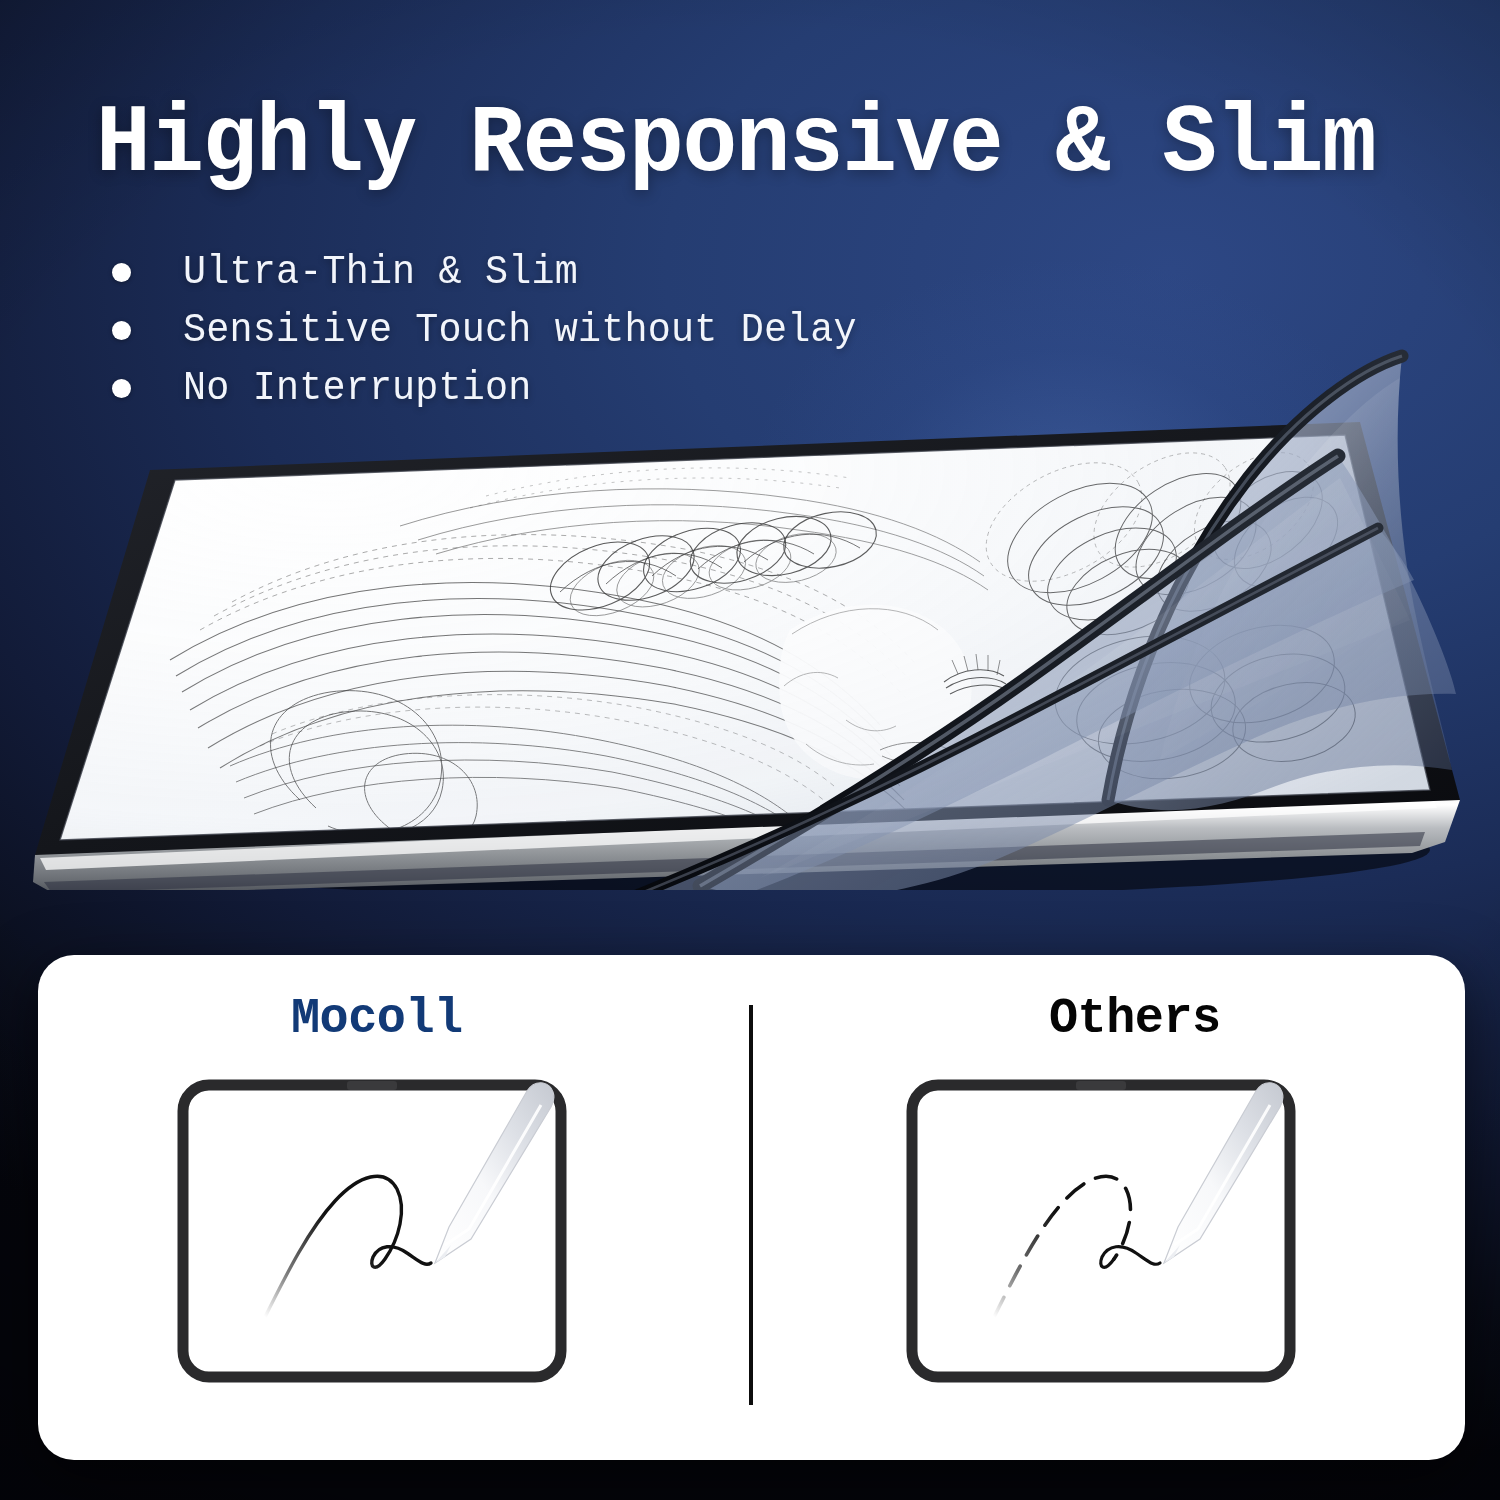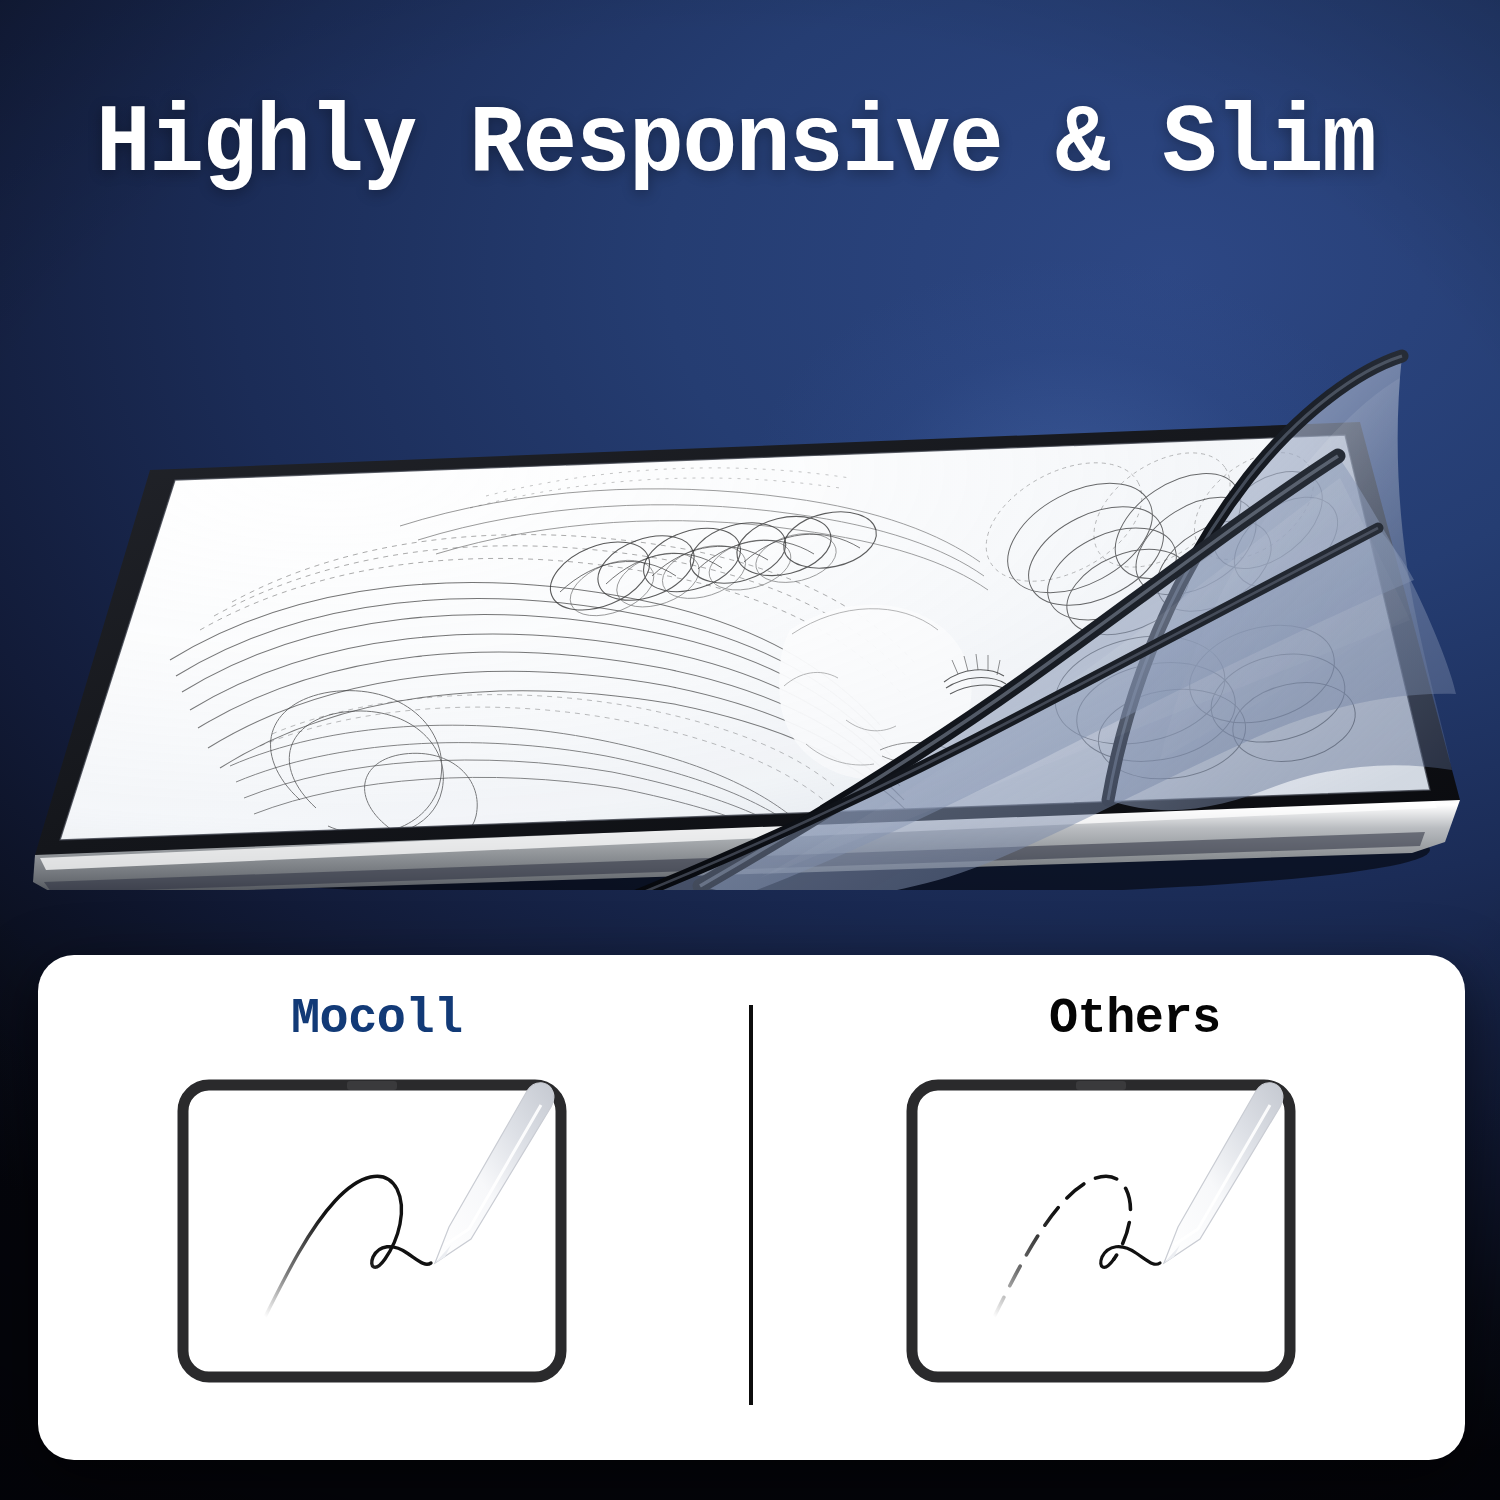--- a/index.html
+++ b/index.html
@@ -95,20 +95,34 @@
 <body>
 
 <div class="page">
 
   <div class="bg"></div>
   <div class="bg-glow"></div>
   <div class="bg-vig"></div>
 
   <div class="headline">Highly Responsive &amp; Slim</div>
 
+  <div class="bullets">
+    <div class="bullet">
+      <span class="dot"></span>
+      <span class="btext">Ultra-Thin &amp; Slim</span>
+    </div>
+    <div class="bullet">
+      <span class="dot"></span>
+      <span class="btext">Sensitive Touch without Delay</span>
+    </div>
+    <div class="bullet">
+      <span class="dot"></span>
+      <span class="btext">No Interruption</span>
+    </div>
+  </div>
 
   <div class="hero">
     <svg class="hero-svg" viewBox="0 0 1500 560" preserveAspectRatio="none">
       <defs>
 
         <clipPath id="screenClip">
           <path d="M175,150 L1345,105 L1430,460 L60,510 Z"></path>
         </clipPath>
         <clipPath id="bodyClip">
           <path d="M150,140 L1360,92 L1460,470 L35,525 Z"></path>

